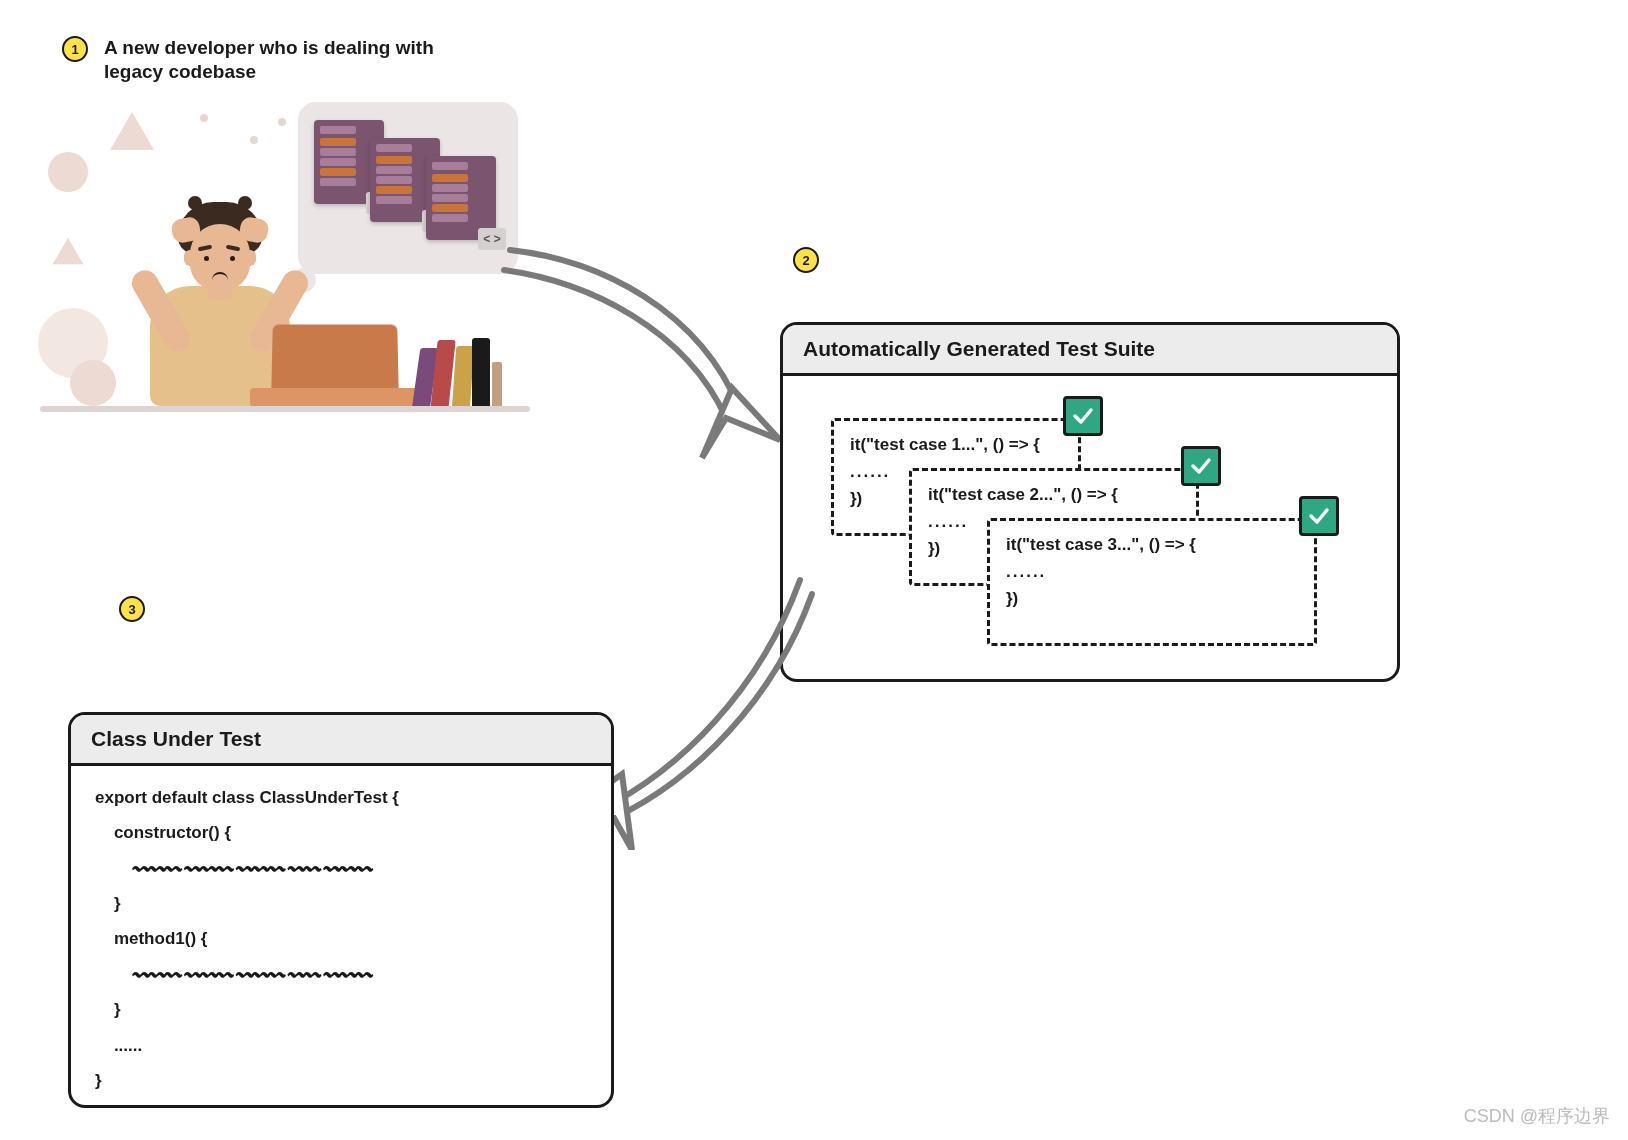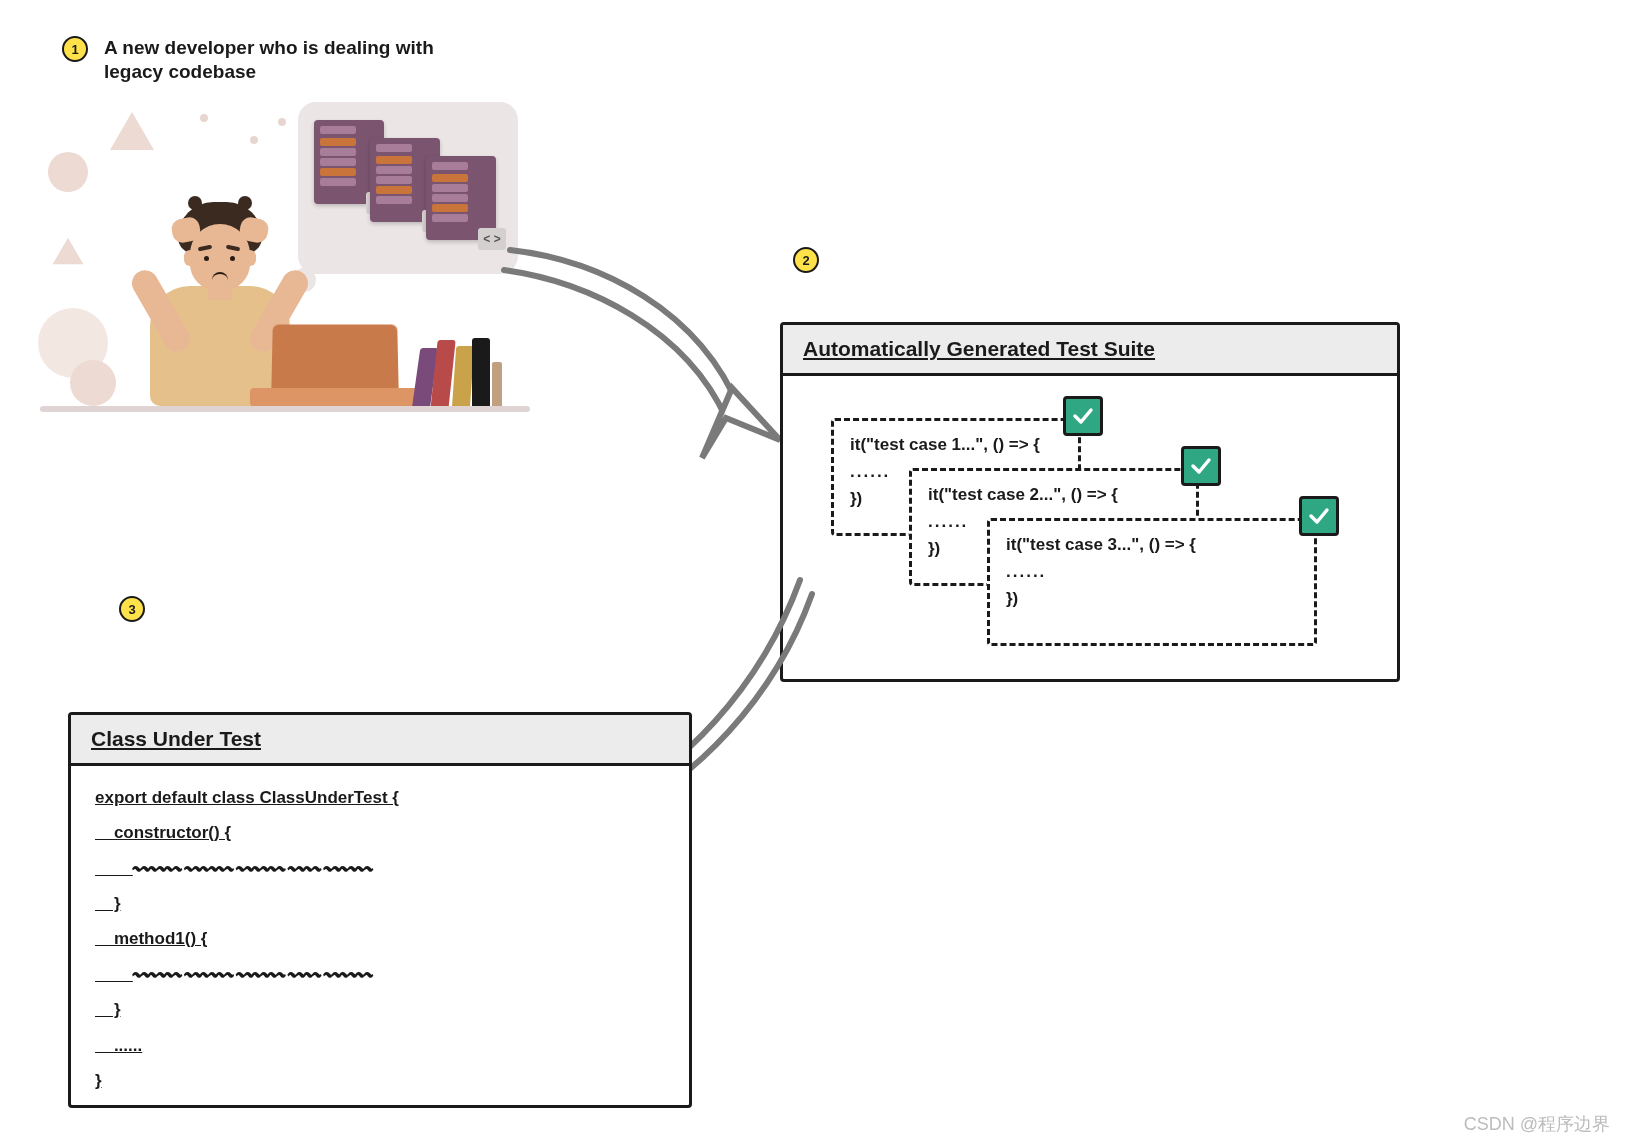--- a/index.html
+++ b/index.html
@@ -275,24 +275,23 @@
     font-size: 12px; font-weight: 700; color: #555;
   }
   .cc1 { left: 16px; top: 18px; }
   .cc2 { left: 72px; top: 36px; }
   .cc3 { left: 128px; top: 54px; }
 
   
   .panel {
     position: absolute;
     border: 3.5px solid #1a1a1a;
-    border-radius: 4px;
+    border-radius: 17px;
     background: #fff;
     overflow: hidden;
-    text-decoration: underline;
   }
   .panel-header {
     background: #ececec;
     border-bottom: 3px solid #1a1a1a;
     padding: 12px 20px;
     font-weight: 800;
     font-size: 21px;
   }
   .panel-body {
     padding: 18px 26px;
@@ -301,21 +300,21 @@
     line-height: 2.0;
     font-family: inherit;
   }
 
   #panel-tests {
     left: 780px; top: 322px;
     width: 620px; height: 360px;
   }
   #panel-class {
     left: 68px; top: 712px;
-    width: 624px; height: 396px;
+    width: 546px; height: 396px;
   }
 
   
   .tests-area {
     position: relative;
     width: 100%;
     height: 280px;
   }
   .test-box {
     position: absolute;
@@ -373,21 +372,21 @@
     position: absolute;
     stroke: #7a7a7a;
     fill: none;
     stroke-width: 6;
     stroke-linecap: round;
   }
 
   .watermark {
     position: absolute;
     right: 18px;
-    bottom: 4px;
+    bottom: 12px;
     font-size: 18px;
     color: #bcbcbc;
     font-weight: 400;
   }
 </style>
 </head>
 <body>
 
 <div class="step-marker" id="step1">
   <div class="step-badge">1</div>

